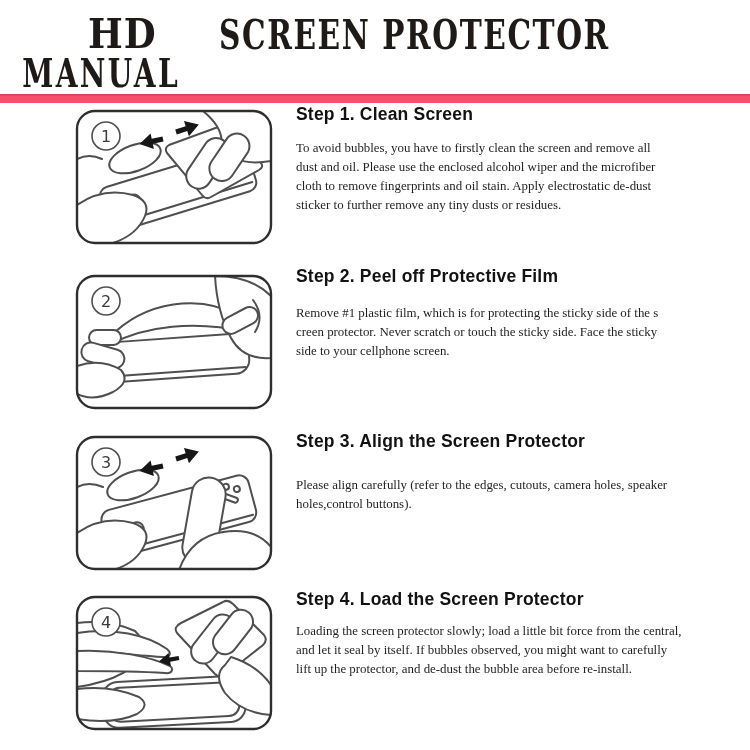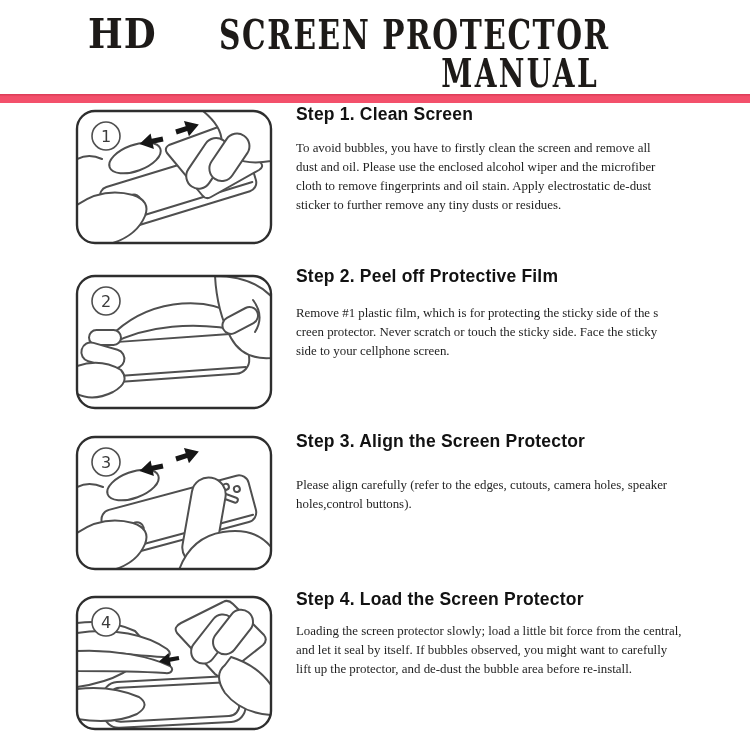--- a/index.html
+++ b/index.html
@@ -11,21 +11,21 @@
   .hdr{position:absolute;top:0;left:0;width:750px;text-align:center;color:#1d1a18;}
   .t1{position:absolute;top:10px;left:0;width:750px;text-align:center;white-space:nowrap;}
   .t1 .hd{
     display:inline-block;font-family:"DejaVu Serif",serif;font-weight:900;
     font-size:40px;letter-spacing:1px;transform:scale(.92,1.02);vertical-align:baseline;
   }
   .slab{
     display:inline-block;font-family:"DejaVu Serif",serif;font-weight:900;
     font-size:38px;letter-spacing:2px;transform:scale(.78,1.08);transform-origin:center;
   }
-  .t2{position:absolute;top:52px;left:0;width:594px;text-align:right;white-space:nowrap;padding-left:27px;}
+  .t2{position:absolute;top:52px;left:0;width:594px;text-align:left;white-space:nowrap;}
   .t2 .slab{font-size:36px;letter-spacing:3px;}
   .redbar{
     position:absolute;top:94px;left:0;width:750px;height:9px;
     background:linear-gradient(#d93a55,#f3506b 30%,#f3506b);
   }
   
   .illus{position:absolute;left:75px;width:198px;height:136px;}
   .illus svg{display:block;}
   .i1{top:109px}.i2{top:274px}.i3{top:435px}.i4{top:595px}
   .stext{position:absolute;left:296px;width:456px;color:#1c1c1c;}

